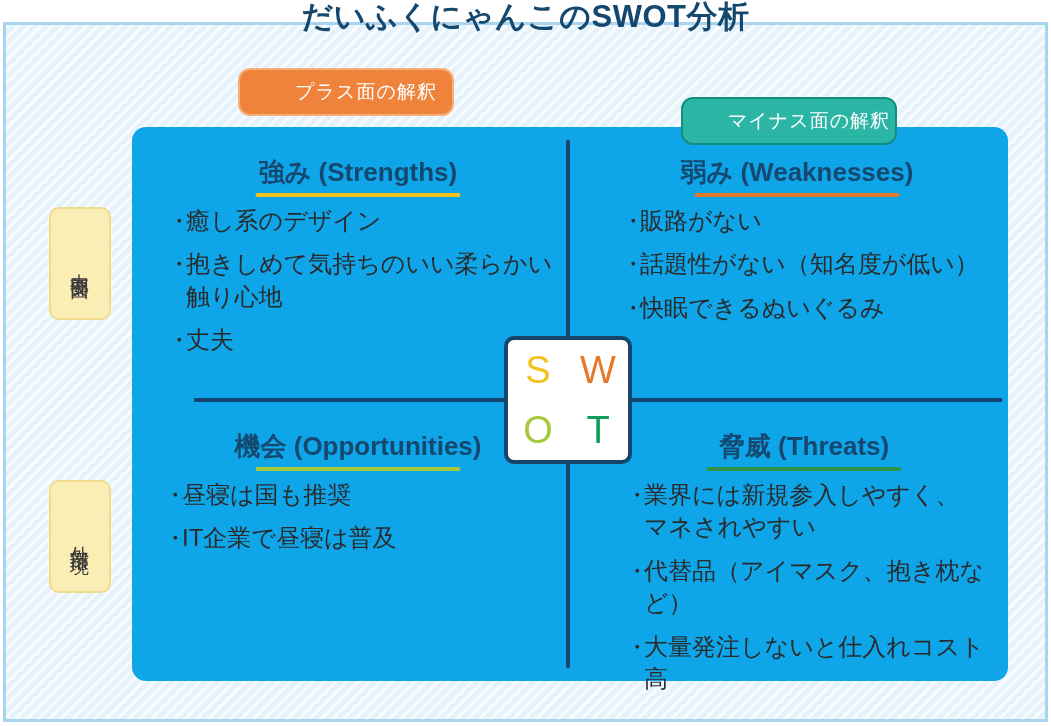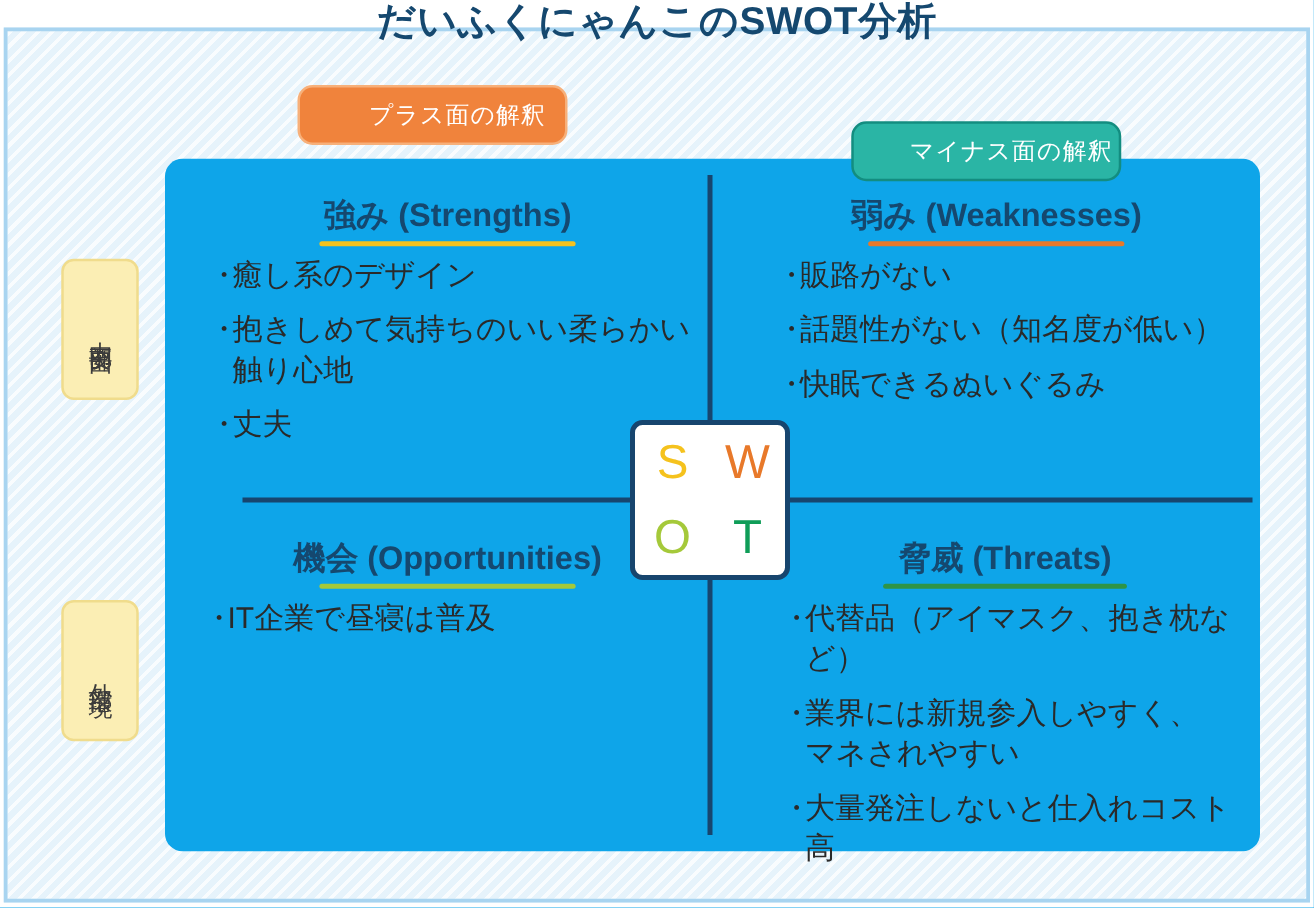--- a/index.html
+++ b/index.html
@@ -249,33 +249,34 @@
       <li>快眠できるぬいぐるみ</li>
     </ul>
   </div>
 
   <div class="quad" id="quad-o">
     <div class="quad-head">
       <span>機会 (Opportunities)</span>
       <span class="underline"></span>
     </div>
     <ul class="quad-list">
+      <li>昼寝は国も推奨</li>
       <li>IT企業で昼寝は普及</li>
     </ul>
   </div>
 
   <div class="quad" id="quad-t">
     <div class="quad-head">
       <span>脅威 (Threats)</span>
       <span class="underline"></span>
     </div>
     <ul class="quad-list">
-      <li>代替品（アイマスク、抱き枕など）</li>
       <li>業界には新規参入しやすく、
 マネされやすい</li>
+      <li>代替品（アイマスク、抱き枕など）</li>
       <li>大量発注しないと仕入れコスト高</li>
     </ul>
   </div>
 
 </div>
 
 <div id="swot-center">
   <div class="swot-cell" id="swot-s">S</div>
   <div class="swot-cell" id="swot-w">W</div>
   <div class="swot-cell" id="swot-o">O</div>

